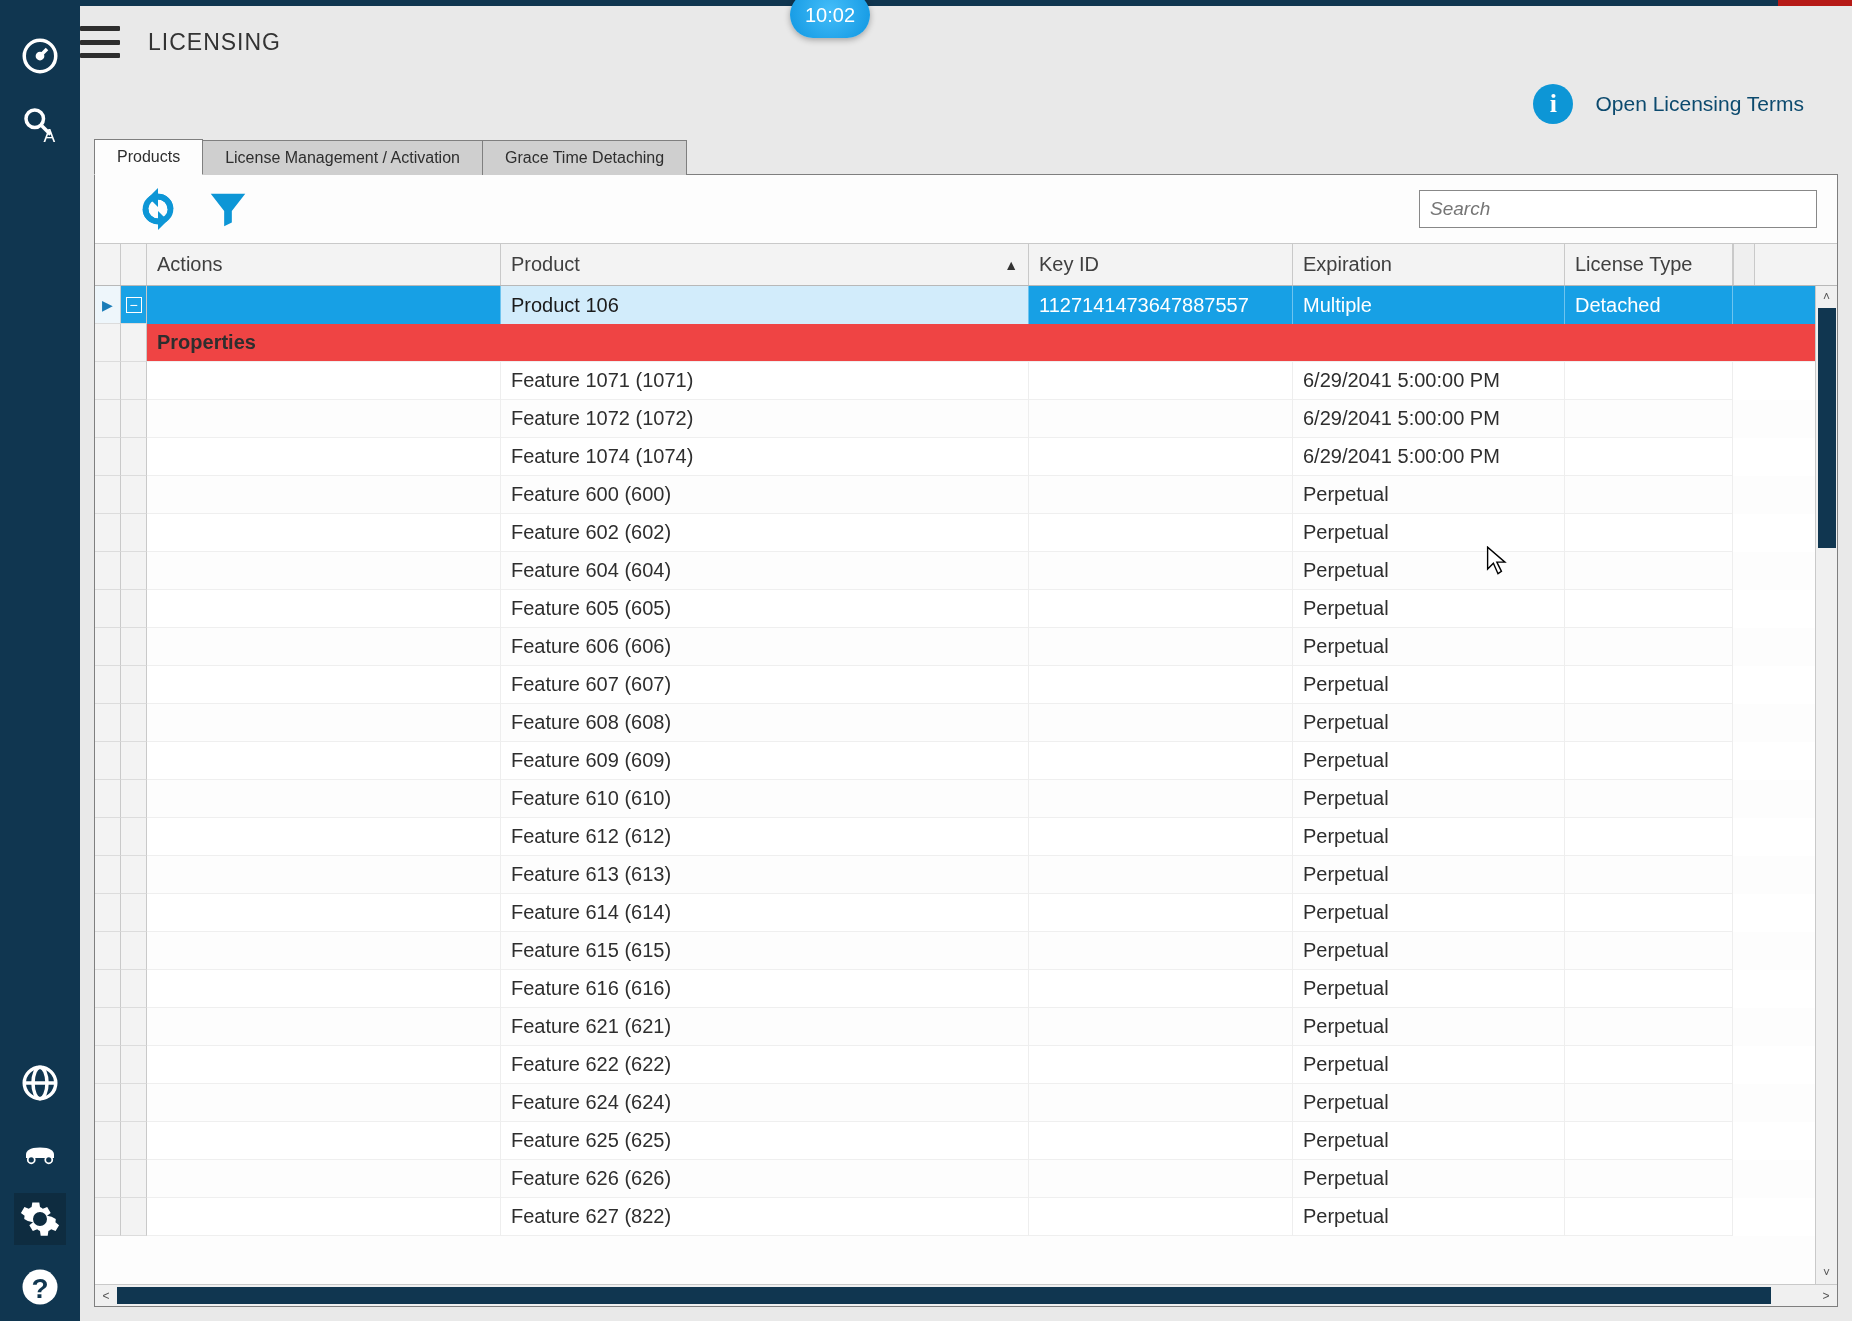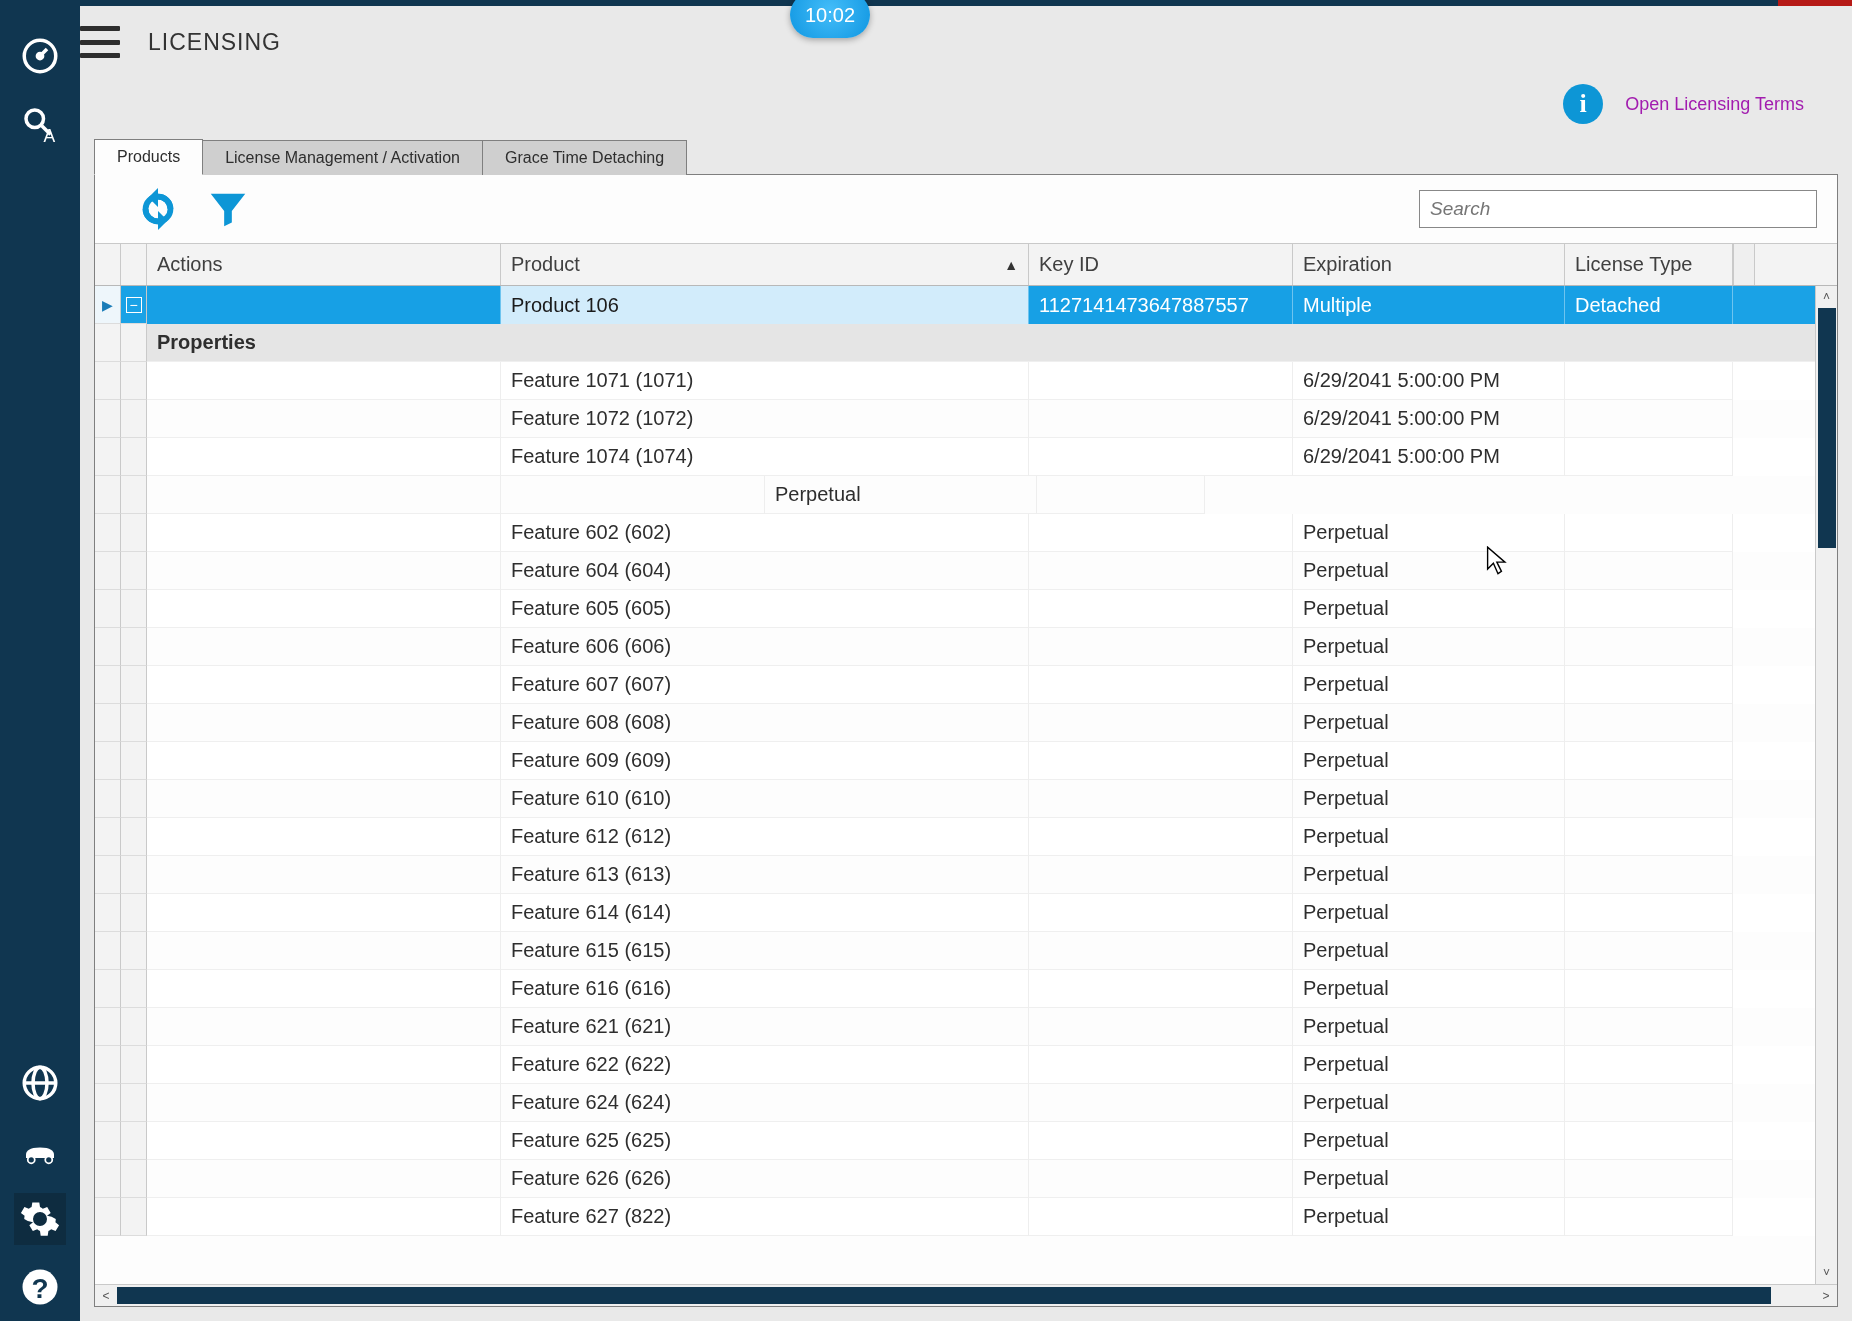--- a/index.html
+++ b/index.html
@@ -97,23 +97,23 @@
     border-radius: 50%;
     background: #0d96d6;
     color: #fff;
     display: flex; align-items: center; justify-content: center;
     font-weight: bold;
     font-family: Georgia, serif;
     font-size: 26px;
     margin-right: 22px;
   }
   .info-bar a {
-    color: #a21caf;
+    color: #0c4a6e;
     text-decoration: none;
-    font-size: 18px;
+    font-size: 21px;
   }
   .tabstrip {
     display: flex;
     align-items: flex-end;
     padding-left: 14px;
     height: 44px;
   }
   .tab {
     padding: 8px 22px;
     border: 1px solid #7f7f7f;
@@ -239,21 +239,21 @@
   .row.selected .cell.col-product { background: #d2ecfb; color: #1b1b1b; }
   .row.selected .gut { background: #eef6fb; color: #1a7cb8;}
   .row.selected .gut.expcol { background: #1aa2e6; color: #fff;}
   .row.selected .gut.expcol .expander { border: 1px solid #fff; color: #fff;}
   .row.selected .cell.col-actions,
   .row.selected .cell.col-keyid,
   .row.selected .cell.col-expire,
   .row.selected .cell.col-lictype { color: #fff; background: #17a0e5;}
   .row.selected .cell.col-keyid { color: #0e2a3b; color: #fff;}
   .row.properties-row {
-    background: #e5e5e5;
+    background: #ef4444;
   }
   .row.properties-row .cell {
     font-weight: bold;
     border-right: none;
   }
   .row.feature .cell { border-right: 1px solid #eee; }
   .row.feature:nth-child(odd) { background: #fff; }
   .expander {
     width: 16px; height: 16px;
     border: 1px solid #555;
@@ -447,20 +447,21 @@
               <div class="cell col-actions"></div>
               <div class="cell col-product">Feature 1074 (1074)</div>
               <div class="cell col-keyid"></div>
               <div class="cell col-expire">6/29/2041 5:00:00 PM</div>
               <div class="cell col-lictype"></div>
             </div>
             <div class="row feature">
               <div class="gut"></div>
               <div class="gut"></div>
               <div class="cell col-actions"></div>
+              <div class="cell col-product">Feature 600 (600)</div>
               <div class="cell col-keyid"></div>
               <div class="cell col-expire">Perpetual</div>
               <div class="cell col-lictype"></div>
             </div>
             <div class="row feature">
               <div class="gut"></div>
               <div class="gut"></div>
               <div class="cell col-actions"></div>
               <div class="cell col-product">Feature 602 (602)</div>
               <div class="cell col-keyid"></div>

